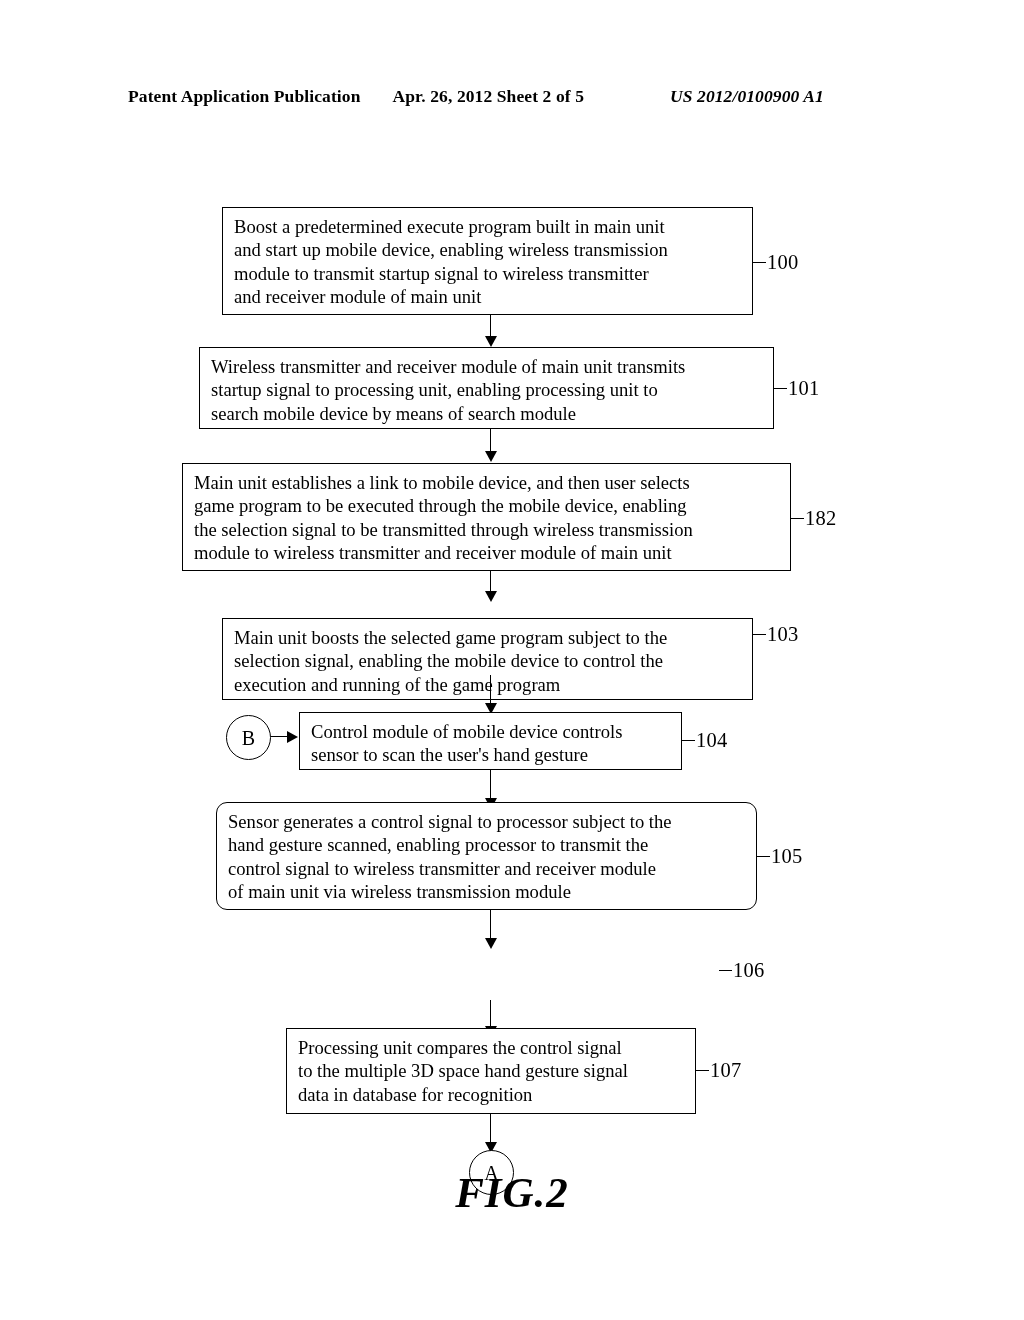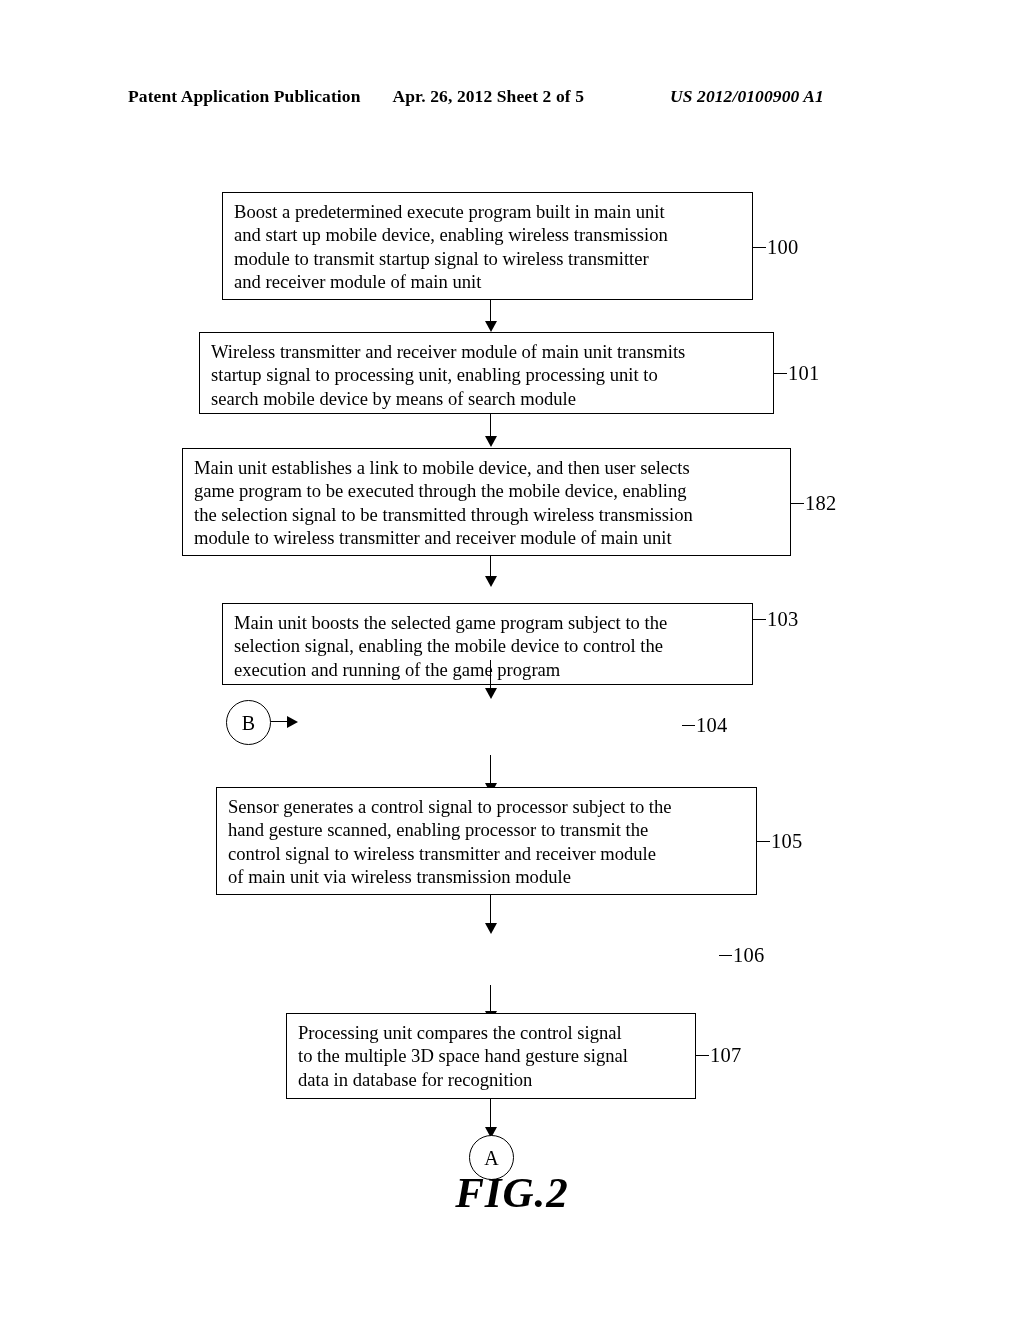--- a/index.html
+++ b/index.html
@@ -31,21 +31,21 @@
     letter-spacing: 0.1px;
     white-space: nowrap;
   }
   #page-header .h-pub   { flex: 0 0 auto; }
   #page-header .h-date  { flex: 0 0 auto; margin-left: 32px; }
   #page-header .h-num   { flex: 0 0 auto; margin-left: 86px; font-style: italic; }
 
   
   #figure {
     position: absolute;
-    top: 0;
+    top: 15px;
     left: 0;
     width: 1024px;
     height: 1087px;
   }
 
   
   .flow-box {
     position: absolute;
     box-sizing: border-box;
     border: 1.6px solid #000;
@@ -229,31 +229,35 @@
 
   <div class="node-circle" style="left:226px; top:700px; width:45px; height:45px;">
     <span>B</span>
   </div>
 
   <div class="connector-h" style="left:271px; top:715px; width:28px;">
     <span class="ch-line" style="width:18px;"></span>
     <span class="ch-head" style="left:16px;"></span>
   </div>
 
+  <div class="flow-box" style="left:299px; top:697px; width:383px; height:58px;">
+    <span class="box-text">Control module of mobile device controls
+sensor to scan the user's hand gesture</span>
+  </div>
   <div class="ref-leader" style="left:682px; top:714px;">
     <span class="leader-dash"></span>
     <span class="ref-num">104</span>
   </div>
 
   <div class="connector" style="left:484px; top:755px; height:40px;">
     <span class="c-line" style="height:29px;"></span>
     <span class="c-head" style="top:28px;"></span>
   </div>
 
-  <div class="flow-box" style="left:216px; top:787px; width:541px; height:108px;">
+  <div class="flow-box" style="left:216px; top:787px; width:541px; height:108px;border-radius:11px;">
     <span class="box-text">Sensor generates a control signal to processor subject to the
 hand gesture scanned, enabling processor to transmit the
 control signal to wireless transmitter and receiver module
 of main unit via wireless transmission module</span>
   </div>
   <div class="ref-leader" style="left:757px; top:830px;">
     <span class="leader-dash"></span>
     <span class="ref-num">105</span>
   </div>
 

